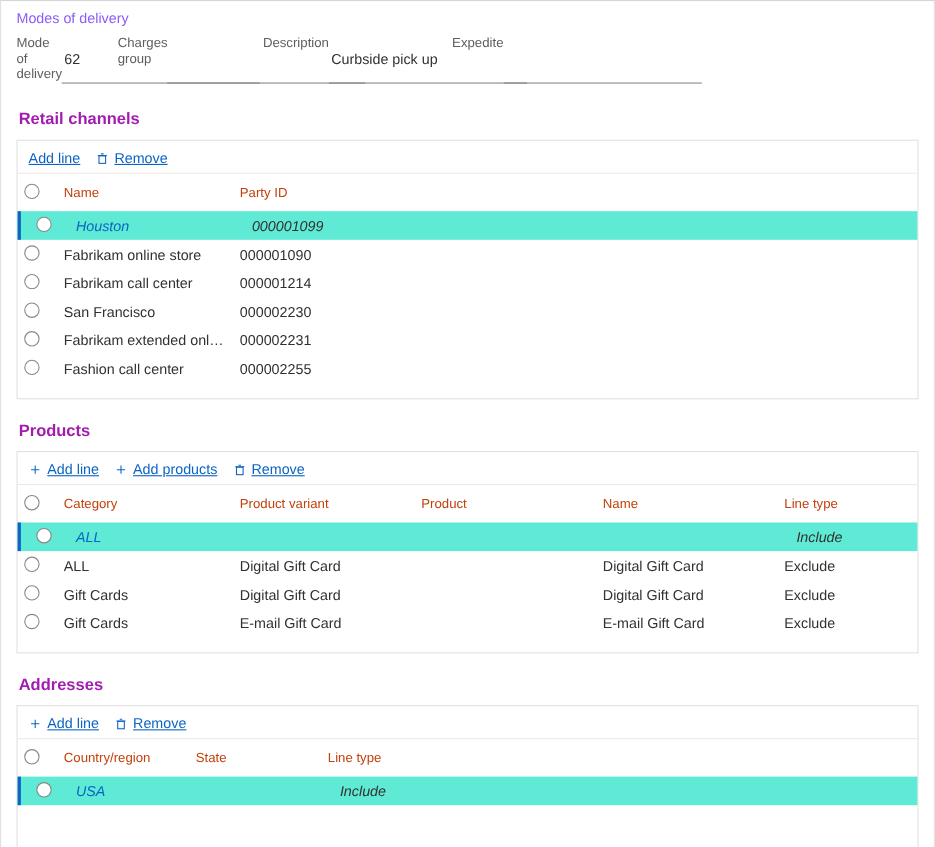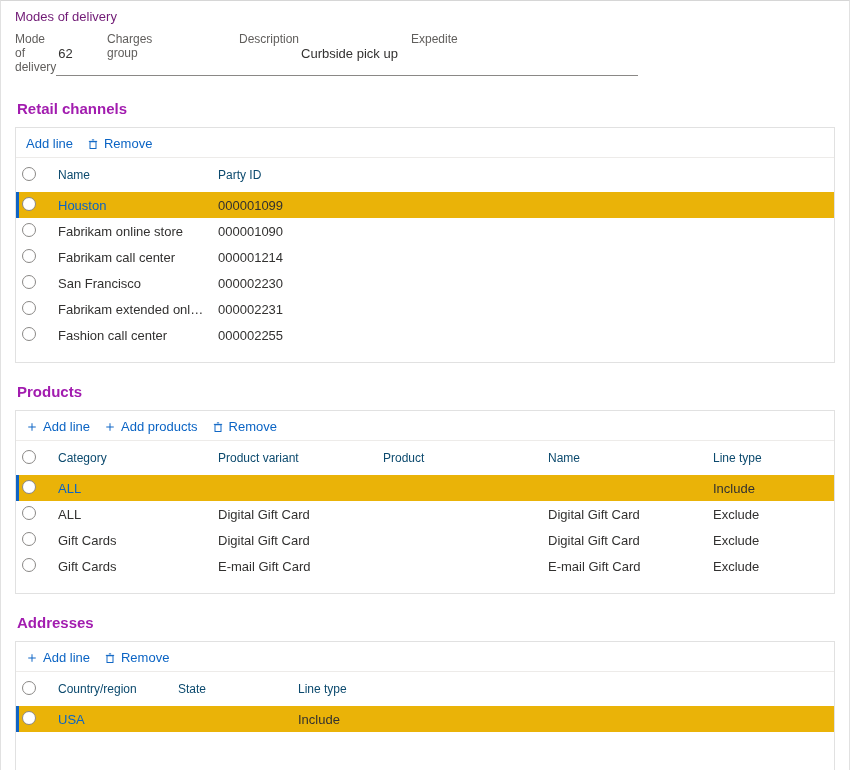--- a/index.html
+++ b/index.html
@@ -8,21 +8,21 @@
     font-size: 13px;
     color: #323130;
     background: #ffffff;
     width: 850px;
   }
   .page { border: 1px solid #e1e1e1; border-top: 1px solid #d6d6d6; }
 
   .top-header {
     padding: 8px 14px 0 14px;
   }
-  .top-title { font-size: 13px; font-weight: 400; color: #701a75; margin-bottom: 8px; }
+  .top-title { font-size: 13px; font-weight: 400; color: #8b5cf6; margin-bottom: 8px; }
   .field-row { display: flex; gap: 12px; padding-bottom: 6px; }
   .field { display: flex; }
   .field-label { font-size: 12px; color: #605e5c; margin-bottom: 2px; }
   .field-input {
     border: none;
     border-bottom: 1px solid #8a8886;
     padding: 4px 2px;
     font-size: 13px;
     background: transparent;
     outline: none;
@@ -49,39 +49,41 @@
     padding: 8px 10px 6px 10px;
     font-size: 13px;
   }
   .tool-link {
     display: inline-flex;
     align-items: center;
     gap: 5px;
     color: #0b64c4;
     cursor: pointer;
     user-select: none;
+    text-decoration: underline;
   }
   .tool-link svg { width: 12px; height: 12px; display: block; }
 
   .grid {
     width: 100%;
   }
   .grid-head, .grid-row {
     display: grid;
     align-items: center;
     min-height: 26px;
     padding: 0 10px 0 6px;
     font-size: 13px;
   }
-  .grid-head { color: #0c4a6e; font-size: 12px; border-top: 1px solid #edebe9; }
+  .grid-head { color: #c2410c; font-size: 12px; border-top: 1px solid #edebe9; }
   .grid-row { color: #323130; }
   .grid-row.selected {
-    background: #eab308;
+    background: #5eead4;
     border-left: 3px solid #1064c4;
-    padding-left: 3px;
+    padding-left: 14px;
+    font-style: italic;
   }
   .grid-row.selected .linkcell { color: #0b64c4; }
   .radio {
     width: 14px; height: 14px;
     border: 1px solid #8a8886;
     border-radius: 50%;
     background: #fff;
   }
   .cell { padding: 4px 6px; white-space: nowrap; overflow: hidden; text-overflow: ellipsis; }
 

